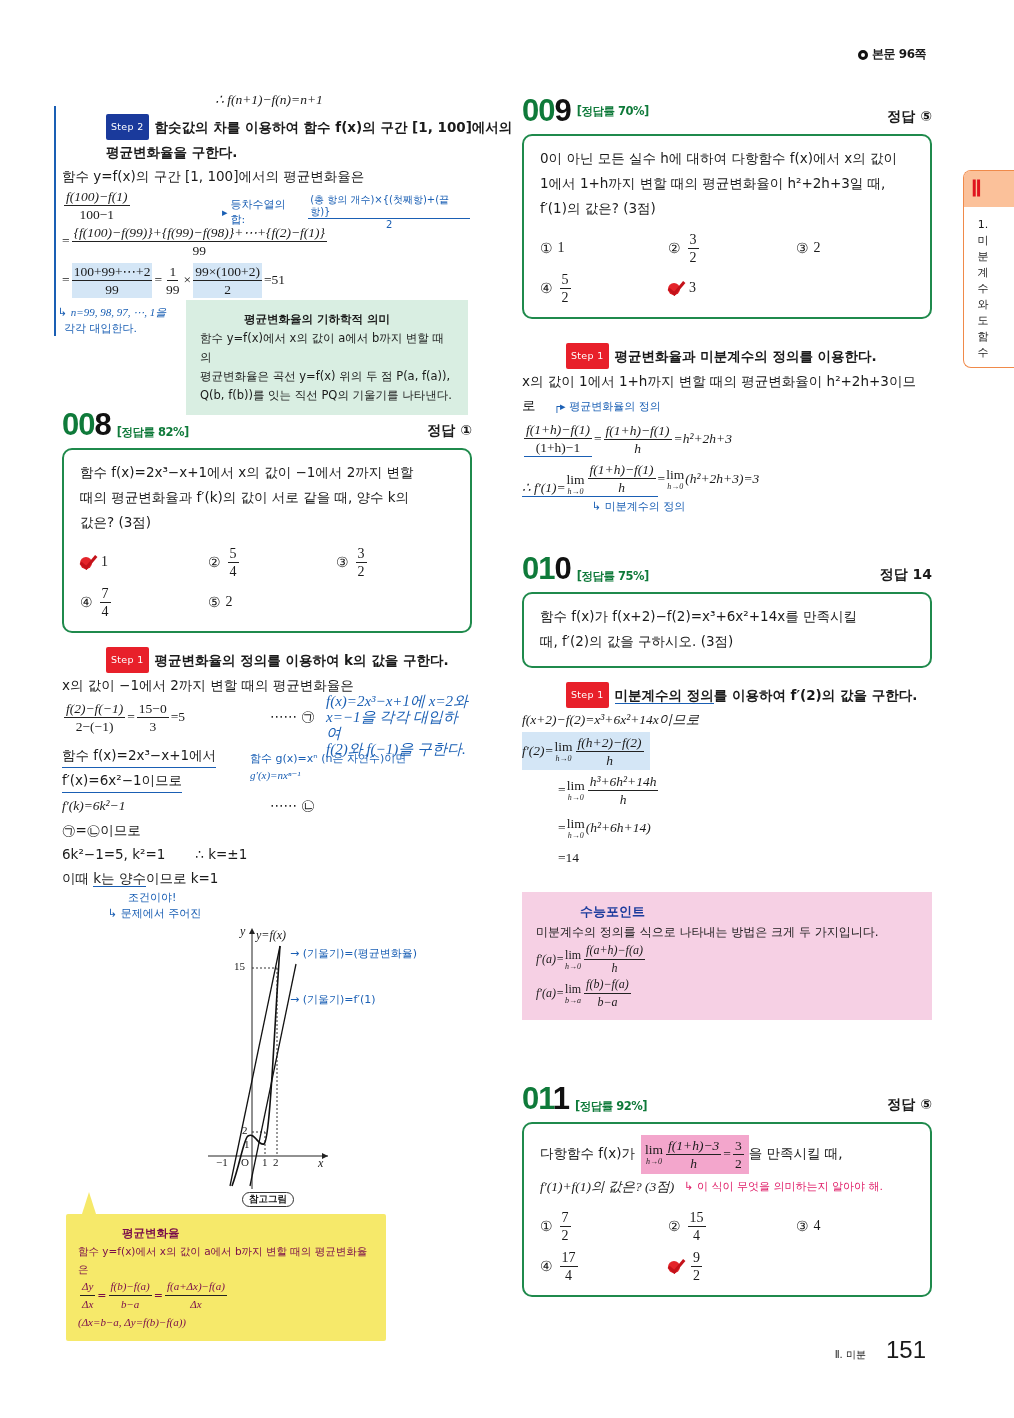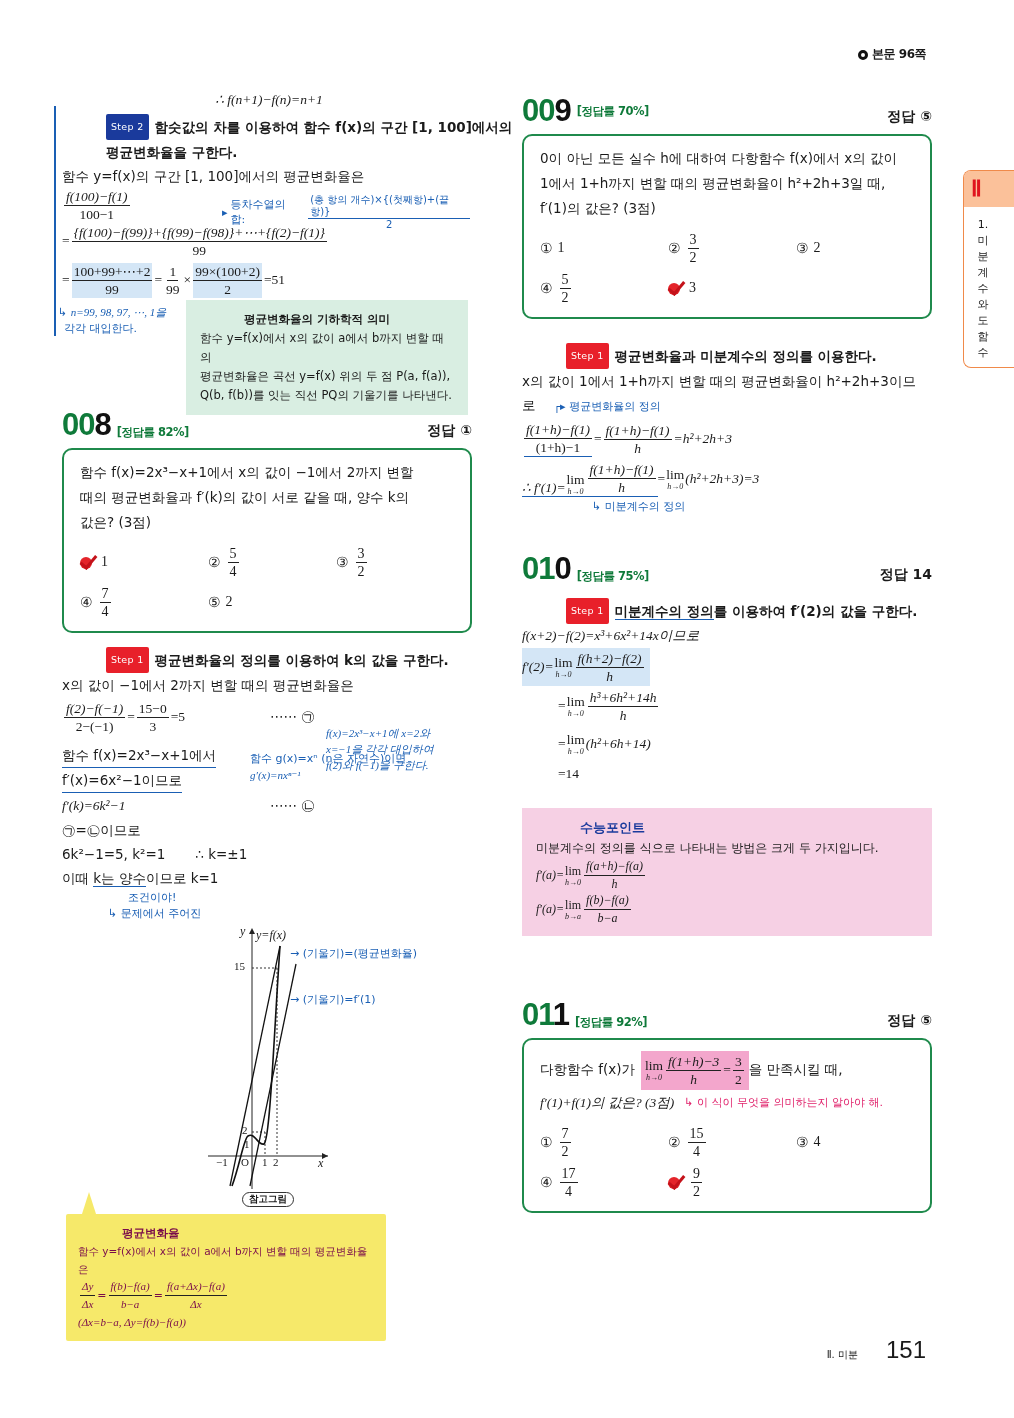--- a/index.html
+++ b/index.html
@@ -43,21 +43,21 @@
   .note-green { background: #d9eee2; padding: 10px 14px; font-size: 11.5px; line-height: 19px; }
   .note-yellow { background: #f6e96a; padding: 10px 12px; font-size: 11.5px; line-height: 18px; border-radius: 2px; }
   .note-pink { background: #f6d0e4; padding: 10px 14px; font-size: 12px; line-height: 20px; }
   .hl-blue { background: #d4e6f6; }
   .hl-pink { background: #f3a6cc; padding: 2px 3px; }
 
   .side-tab { position: absolute; left: 963px; top: 170px; width: 51px; height: 198px; border: 1.5px solid #f08a4a; border-right: none; border-radius: 8px 0 0 8px; background: #fff; }
   .side-tab .roman { height: 36px; background: #fbc19a; border-radius: 6px 0 0 0; color: #e0141e; font-weight: bold; font-family: "Liberation Serif", serif; font-size: 22px; text-align: left; padding-left: 7px; line-height: 36px; }
   .side-tab .vtext { font-size: 11px; line-height: 16px; width: 14px; margin: 10px 0 0 12px; word-break: break-all; text-align: center; }
 
-  .footer { position: absolute; right: 88px; top: 1336px; display: flex; align-items: baseline; gap: 28px; }
+  .footer { position: absolute; right: 88px; top: 1336px; display: flex; align-items: baseline; gap: 20px; }
   .footer .sec { font-size: 10px; }
   .footer .pg { font-size: 24px; font-family: "Liberation Sans", sans-serif; }
 
   .sub { font-size: 8px; display: block; text-align: center; line-height: 8px; }
   .lim { display: inline-flex; flex-direction: column; align-items: center; vertical-align: middle; font-family: "Liberation Serif", serif; margin: 0 1px; }
   .lim .l { line-height: 16px; font-style: normal; }
 </style>
 </head>
 <body>
 
@@ -191,21 +191,21 @@
             <span class="num math">f(2)−f(−1)</span>
             <span class="den">2−(−1)</span>
           </span>
         <span class="serif">=</span>
         <span class="frac">
             <span class="num">15−0</span>
             <span class="den">3</span>
           </span>
         <span class="serif">=5</span>
         <span class="abs" style="left:208px;">⋯⋯ ㉠</span>
-        <div class="annot abs" style="left:264px; top:-4px; line-height:16px; font-size:11px;margin-top:32px;">
+        <div class="annot abs" style="left:264px; top:-4px; line-height:16px; font-size:15px;">
           <div class="math">f(x)=2x³−x+1에 x=2와</div>
           <div class="math">x=−1을 각각 대입하여</div>
           <div class="math">f(2)와 f(−1)을 구한다.</div>
         </div>
       </div>
       <div style="position:relative; margin-top:6px;">
         <div class="line" style="border-bottom:1.5px solid #1a5fb4; display:inline-block;">함수 f(x)=2x³−x+1에서</div><br>
         <div class="line" style="border-bottom:1.5px solid #1a5fb4; display:inline-block;">f′(x)=6x²−1이므로</div>
         <div class="annot abs" style="left:188px; top:8px; line-height:16px; font-size:11px;">
           <div>함수 g(x)=xⁿ (n은 자연수)이면</div>
@@ -358,20 +358,24 @@
   </div>
 
   <div style="margin-top:40px;">
     <div class="problem-head">
       <div style="display:flex; align-items:flex-end;">
         <span class="pnum"><span>01</span><span class="last">0</span></span>
         <span class="rate">[정답률 75%]</span>
       </div>
       <span class="answer">정답 14</span>
     </div>
+    <div class="qbox">
+      <div class="line">함수 f(x)가 f(x+2)−f(2)=x³+6x²+14x를 만족시킬</div>
+      <div class="line">때, f′(2)의 값을 구하시오. (3점)</div>
+    </div>
 
     <div style="margin-top:14px;">
       <div class="line bold"><span class="step-badge step-red">Step 1</span><span style="border-bottom:1.5px solid #1a5fb4;">미분계수의 정의</span><span>를 이용하여 f′(2)의 값을 구한다.</span></div>
       <div class="line math">f(x+2)−f(2)=x³+6x²+14x이므로</div>
       <div class="hl-blue" style="height:38px; display:inline-flex; align-items:center; padding-right:4px;">
         <span class="math">f′(2)=</span>
         <span class="lim">
             <span class="l">lim</span>
             <span class="sub math">h→0</span>
           </span>

